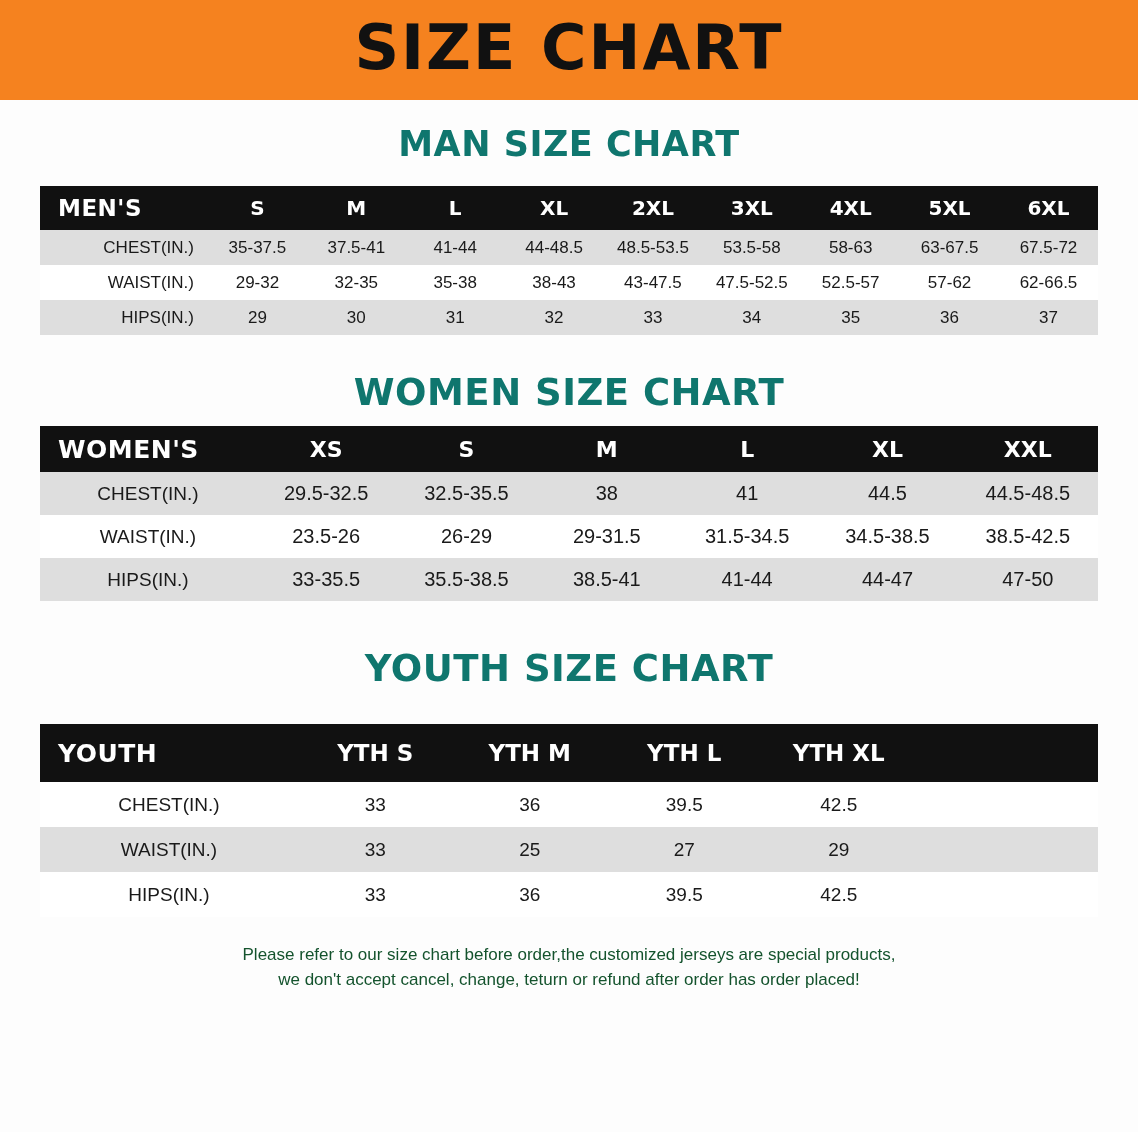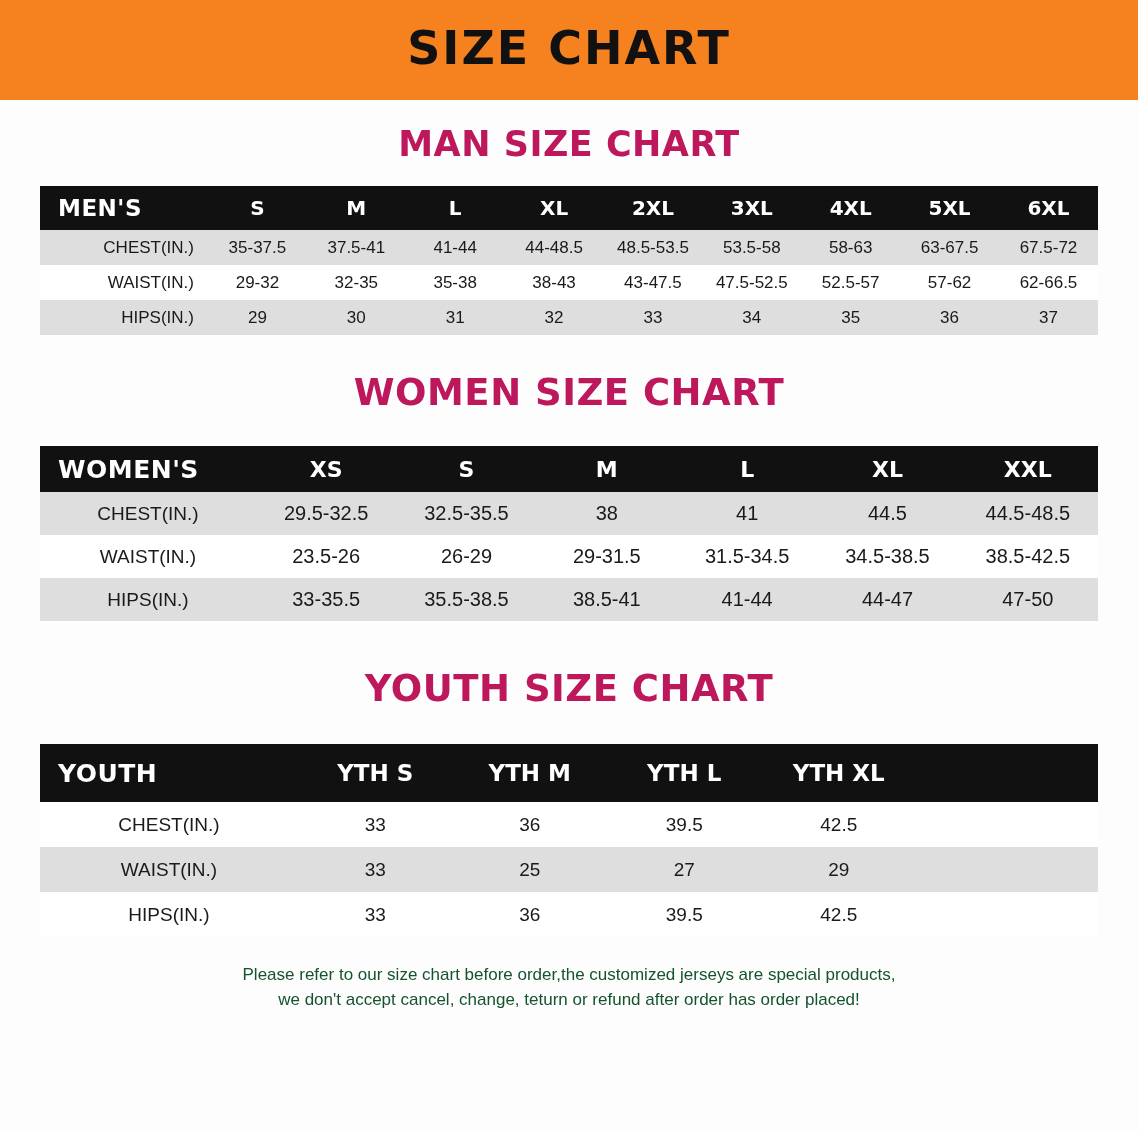--- a/index.html
+++ b/index.html
@@ -27,44 +27,44 @@
   .banner {
     height: 100px;
     background: #f5821f;
     display: flex;
     align-items: center;
     justify-content: center;
   }
   .banner-title {
     font-family: "DejaVu Sans", sans-serif;
     font-weight: bold;
-    font-size: 46px;
+    font-size: 62px;
     letter-spacing: 2px;
     color: #111111;
     line-height: 1;
     margin-top: -4px;
   }
 
   
   .section-heading {
     text-align: center;
     font-family: "DejaVu Sans", sans-serif;
     font-weight: bold;
-    color: #be185d;
+    color: #0f766e;
   }
   .heading-man {
     font-size: 35px;
     margin-top: 24px;
     margin-bottom: 22px;
     letter-spacing: 0.5px;
   }
   .heading-women {
     font-size: 37px;
     margin-top: 36px;
-    margin-bottom: 32px;
+    margin-bottom: 12px;
     letter-spacing: 0.5px;
   }
   .heading-youth {
     font-size: 37px;
     margin-top: 46px;
     margin-bottom: 34px;
     letter-spacing: 0.5px;
   }
 
   

